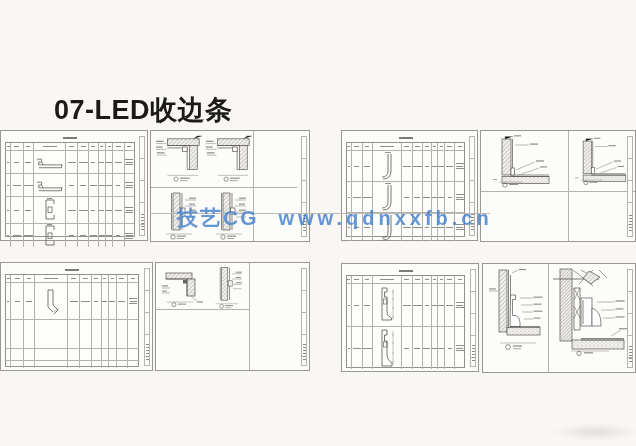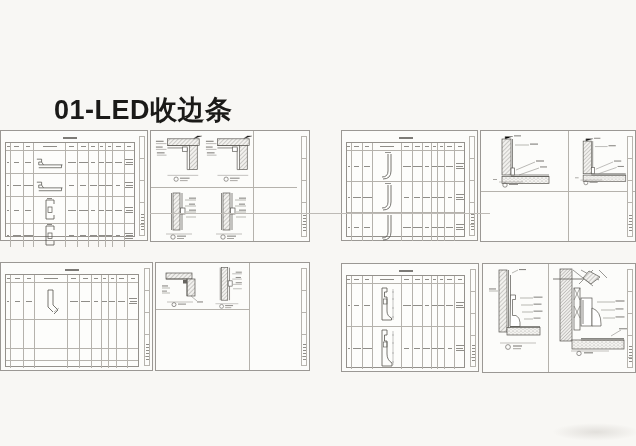--- a/index.html
+++ b/index.html
@@ -97,21 +97,21 @@
     <pattern id="dots" width="4" height="3" patternUnits="userSpaceOnUse">
       <rect width="4" height="3" fill="#f4f3f0"></rect>
       <circle cx="1" cy="1" r="0.5" fill="#8d8b87"></circle>
       <circle cx="3" cy="2.2" r="0.45" fill="#9b9995"></circle>
     </pattern>
   </defs>
 </svg>
 
 <div id="canvas">
 
-  <div class="section-title" id="title-05">01-LED收边条</div>
+  <div class="section-title" id="title-05">07-LED收边条</div>
 
   <div class="sheet" id="p05t1">
     <div class="tblwrap" style="left:4px;top:2px;right:12px;bottom:3px">
         <div class="ttl">
           <span class="tt" style="width: 14px;"></span>
         </div>
         <div class="tbl">
           <div class="trow thead">
             <div class="cell" style="flex: 4 1 0px;">
               <span class="tt" style="width: 3px;"></span>
@@ -1011,15 +1011,19 @@
           </g>
         <line x1="18" y1="85" x2="56" y2="85" stroke="#9b9894" stroke-width="0.6"></line>
         <circle cx="26" cy="87.4" r="2.2" stroke="#6b6965" stroke-width="0.7" fill="none"></circle>
         <rect x="31" y="86.2" width="9" height="1.2" fill="#8b8985"></rect>
       </svg>
     </div>
     <div class="vstrip"></div>
   </div>
 
   <div id="wm-line"></div>
+  <div id="watermark">
+    <span id="wm-brand">技艺CG</span>
+    <span id="wm-url">www.qdnxxfb.cn</span>
+  </div>
 
   <div id="smudge"></div>
 </div>
 
 </body></html>

